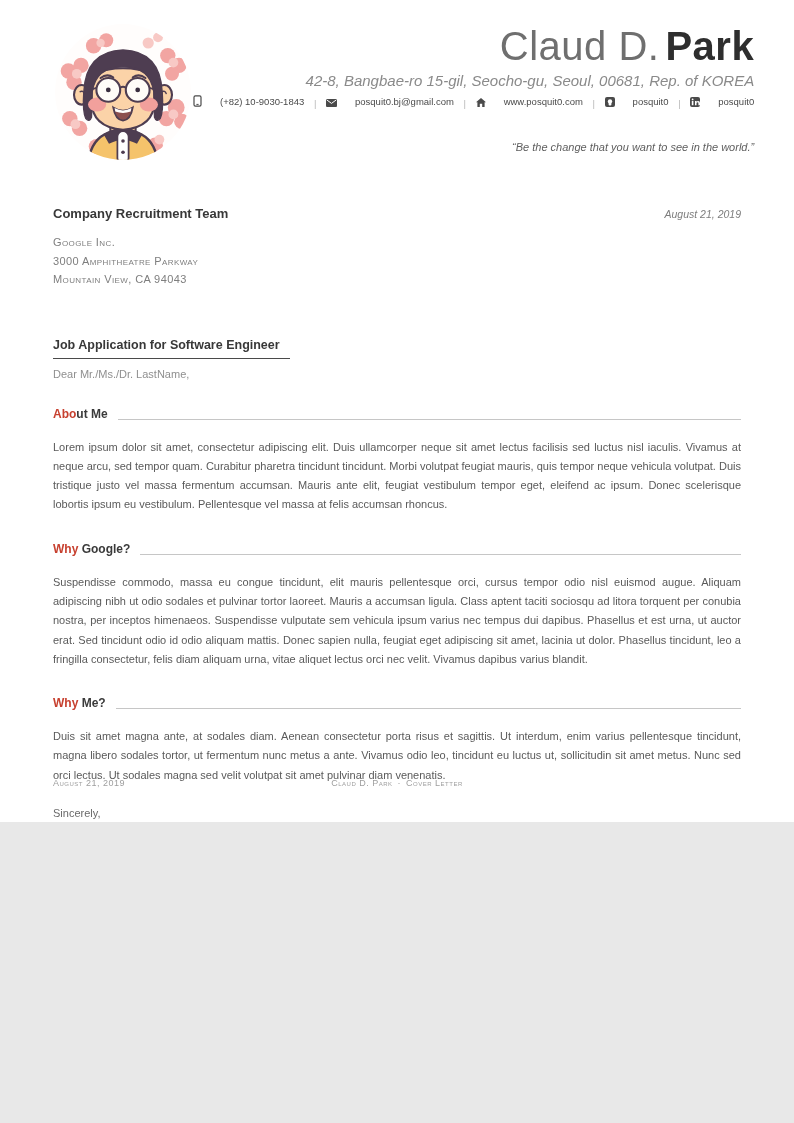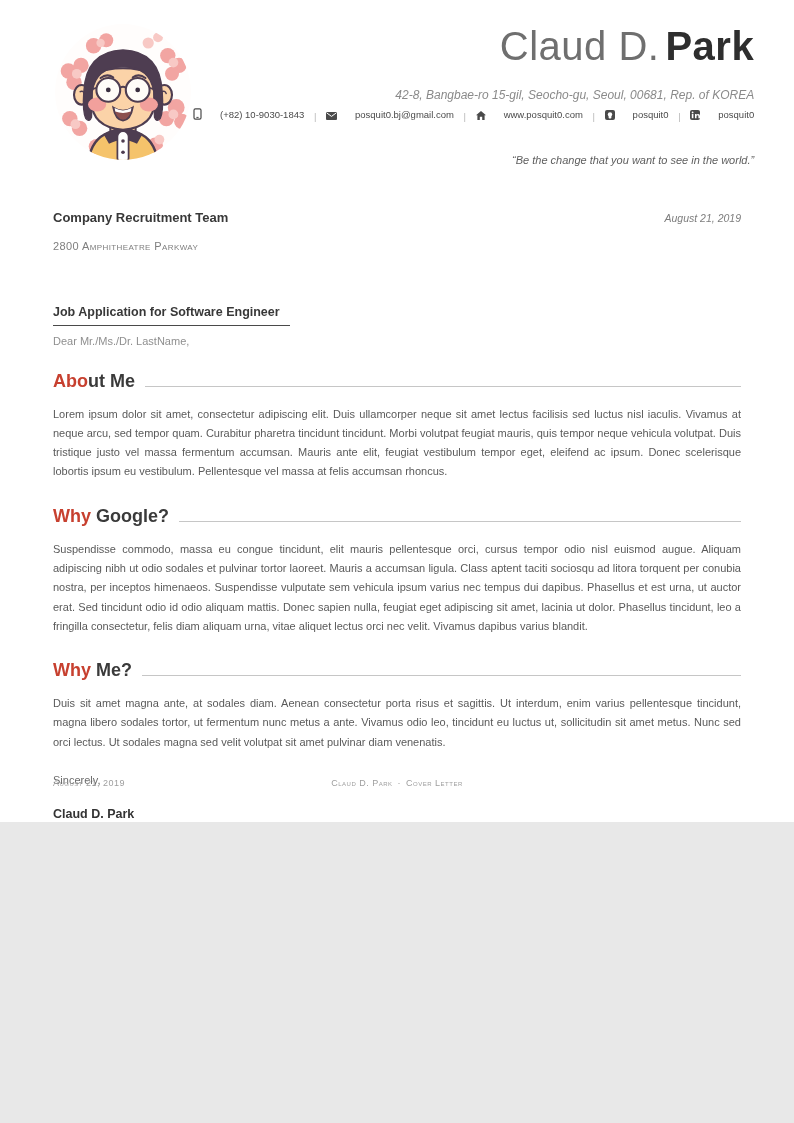--- a/index.html
+++ b/index.html
@@ -12,38 +12,38 @@
   
   .header { display:flex; justify-content:space-between; padding:20px 53px 0 53px; }
   .avatar { width:140px; height:140px; flex:0 0 auto; margin-top:2px; }
   .header-right { text-align:right; flex:1; padding-top:4px; }
   .name { font-size:40px; line-height:44px; letter-spacing:0.5px; white-space:nowrap; }
   .name-first { font-weight:300; color:#6f6f6f; }
   .name-last  { font-weight:700; color:#2e2e2e; margin-left:6px; }
   .position { margin-top:4px; font-size:10px; font-weight:700; font-variant:small-caps;
               letter-spacing:0.6px; color:#c7402f; }
   .pos-sep { margin:0 4px; }
-  .address { margin-top:20px; font-size:12px; font-style:italic; color:#8a8a8a; }
+  .address { margin-top:4px; font-size:15px; font-style:italic; color:#8a8a8a; }
   .contact { margin-top:6px; font-size:9.5px; color:#4a4a4a; white-space:nowrap; }
   .c-item { display:inline-flex; align-items:flex-end; gap:18px; }
   .c-item svg { display:inline-block; }
   .c-sep { color:#b8b8b8; margin:0 7px; }
   .quote { margin-top:32px; font-size:11px; font-style:italic; color:#5e5e5e; }
   
   .letter { padding:0 53px; }
   .recipient-row { margin-top:44px; display:flex; justify-content:space-between; align-items:baseline; }
   .recipient-title { font-size:13px; font-weight:700; color:#383838; }
   .letter-date { font-size:10.5px; font-style:italic; color:#7d7d7d; }
   .recipient-address { margin-top:12px; font-size:11px; line-height:18.5px;
                        font-variant:small-caps; letter-spacing:0.4px; color:#7e7e7e; }
   .subject { margin-top:49px; display:inline-block; font-size:12.5px; font-weight:700;
              color:#383838; border-bottom:1.5px solid #4a4a4a; padding-bottom:6px; padding-right:10px; }
   .salutation { margin-top:9px; font-size:11px; color:#8f8f8f; }
   .section { margin-top:23px; }
-  .section-title { display:flex; align-items:flex-end; font-size:18px; font-weight:700; line-height:22px; }
+  .section-title { display:flex; align-items:flex-end; font-size:12px; font-weight:700; line-height:22px; }
   .st-hi { color:#c7402f; white-space:pre; }
   .st-rest { color:#3a3a3a; white-space:pre; }
   .section-rule { flex:1; border-bottom:1px solid #c6c6c6; margin-left:10px; margin-bottom:5px; }
   .section-body { margin-top:13px; font-size:11px; line-height:19.3px; color:#5a5a5a;
                   text-align:justify; }
   .closing { margin-top:22px; font-size:11px; color:#6a6a6a; }
   .signature { margin-top:21px; font-size:12.5px; font-weight:700; color:#333333; }
   .attachment { margin-top:36px; font-size:11.5px; font-style:italic; color:#b9b9b9; }
   
   .footer { position:absolute; left:53px; right:53px; bottom:34px;
@@ -189,21 +189,23 @@
   </div>
 
   <div class="letter">
 
     <div class="recipient-row">
       <div class="recipient-title">Company Recruitment Team</div>
       <div class="letter-date">August 21, 2019</div>
     </div>
 
     <div class="recipient-address">
-      <div>2800 Amphitheatre Parkway</div>
+      <div>Google Inc.</div>
+      <div>3000 Amphitheatre Parkway</div>
+      <div>Mountain View, CA 94043</div>
     </div>
 
     <div>
       <div class="subject">Job Application for Software Engineer</div>
     </div>
     <div class="salutation">Dear Mr./Ms./Dr. LastName,</div>
 
     <div class="section">
       <div class="section-title">
           <span class="st-hi">Abo</span>

